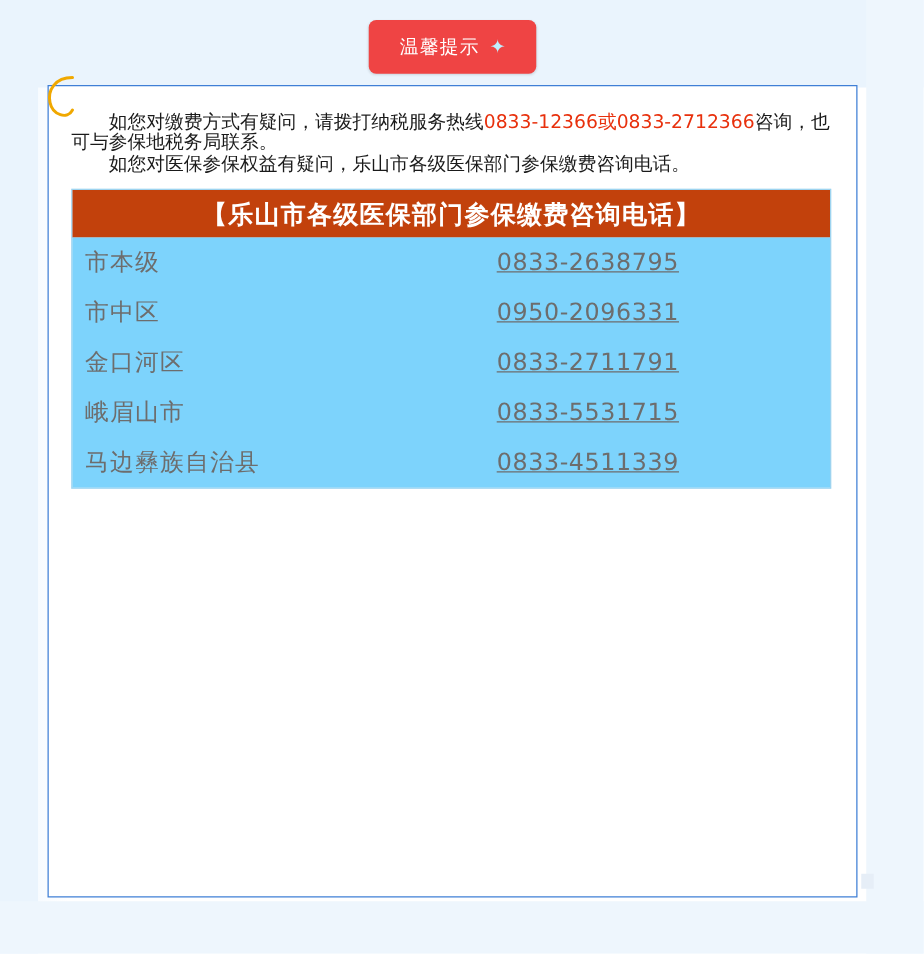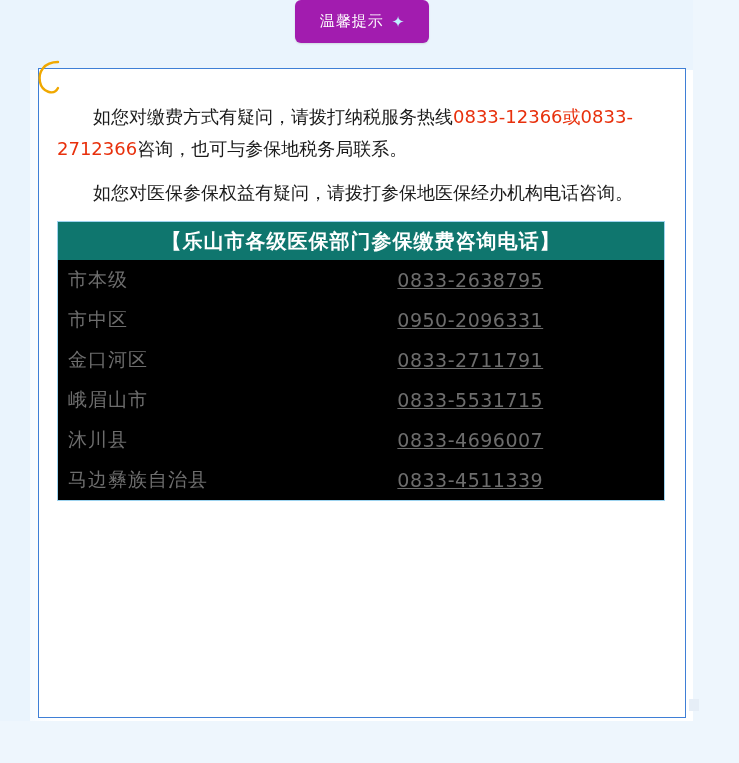--- a/index.html
+++ b/index.html
@@ -40,24 +40,24 @@
     position: absolute;
     left: 0; bottom: 0;
     width: 739px; height: 42px;
     background: #eef6fd;
   }
 
   
   .title-pill {
     position: absolute;
     left: 295px;
-    top: 0;
+    top: 16px;
     width: 134px;
     height: 43px;
-    background: #a21caf;
+    background: #ef4444;
     border-radius: 6px;
     display: flex;
     align-items: center;
     justify-content: center;
     gap: 8px;
     box-shadow: 0 1px 2px rgba(0,0,0,0.12);
     z-index: 5;
     text-align: center;
   }
   .title-pill .label {
@@ -96,55 +96,55 @@
   }
 
   .card-inner {
     position: absolute;
     left: 18px;
     top: 20px;
     right: 18px;
   }
 
   .para {
-    font-size: 18px;
-    line-height: 32px;
+    font-size: 15px;
+    line-height: 16px;
     color: #1a1a1a;
     text-indent: 2em;
-    margin: 12px 0 2px 0;
+    margin: 0 0 2px 0;
     font-family: "DejaVu Sans", "Liberation Sans", sans-serif;
   }
   .para .hot {
     color: #e8300c;
   }
 
   
   .table-wrap {
     margin-top: 12px;
     width: 608px;
     border: 1px solid #9dd3ef;
     box-sizing: border-box;
     background: #d8eefb;
   }
   .table-head {
     height: 38px;
-    background: #0f766e;
+    background: #c2410c;
     color: #ffffff;
     font-size: 20px;
     font-weight: bold;
     display: flex;
     align-items: center;
     justify-content: center;
     letter-spacing: 1px;
     font-family: "DejaVu Sans", "Liberation Sans", sans-serif;
   }
   table.phones {
     width: 100%;
     border-collapse: collapse;
-    background: #000000;
+    background: #7dd3fc;
   }
   table.phones td {
     height: 40px;
     font-size: 19px;
     color: #6d6d6d;
     font-family: "DejaVu Sans", "Liberation Sans", sans-serif;
     padding: 0;
     vertical-align: middle;
   }
   table.phones td.region {
@@ -187,21 +187,21 @@
   <path d="M24 4 C10 4, 4 14, 6 24 C8 34, 20 38, 24 30" fill="none" stroke="#f0a800" stroke-width="2.4" stroke-linecap="round"></path>
 </svg>
 
 <div class="card">
   <div class="card-inner">
 
     <p class="para">
       <span>如您对缴费方式有疑问，请拨打纳税服务热线</span><span class="hot">0833-12366</span><span class="hot">或</span><span class="hot">0833-2712366</span><span>咨询，也可与参保地税务局联系。</span>
     </p>
 
-    <p class="para">如您对医保参保权益有疑问，请拨打参保地医保经办机构电话咨询。</p>
+    <p class="para">如您对医保参保权益有疑问，乐山市各级医保部门参保缴费咨询电话。</p>
 
     <div class="table-wrap">
       <div class="table-head">【乐山市各级医保部门参保缴费咨询电话】</div>
       <table class="phones">
         <tbody id="phone-rows">
             <tr>
               <td class="region">市本级</td>
               <td class="num">0833-2638795</td>
             </tr>
             <tr>
@@ -210,24 +210,20 @@
             </tr>
             <tr>
               <td class="region">金口河区</td>
               <td class="num">0833-2711791</td>
             </tr>
             <tr>
               <td class="region">峨眉山市</td>
               <td class="num">0833-5531715</td>
             </tr>
             <tr>
-              <td class="region">沐川县</td>
-              <td class="num">0833-4696007</td>
-            </tr>
-            <tr>
               <td class="region">马边彝族自治县</td>
               <td class="num">0833-4511339</td>
             </tr>
           </tbody>
       </table>
     </div>
 
   </div>
 </div>
 

